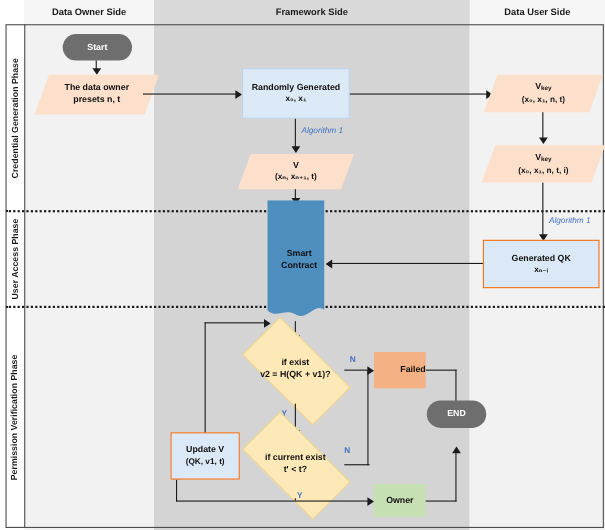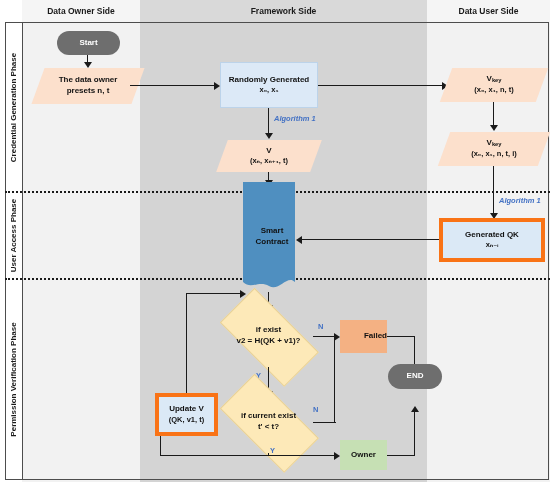--- a/index.html
+++ b/index.html
@@ -36,21 +36,21 @@
   .phase-lab span{transform:rotate(-90deg);white-space:nowrap;display:block;}
 
   
   .node{position:absolute;box-sizing:border-box;display:flex;flex-direction:column;
         align-items:center;justify-content:center;text-align:center;
         font-size:8px;font-weight:bold;color:#111111;line-height:1.35;}
   .node .l2{font-size:7.5px;font-weight:bold;}
 
   .terminator{background:#6e6e6e;border-radius:13px;color:#ffffff;font-size:8px;}
   .rect-blue{background:#dce9f7;border:1px solid #bcd3ea;}
-  .rect-bluelite{background:#dbe9f6;border:4px solid #f97316;}
+  .rect-bluelite{background:#dbe9f6;border:1px solid #f97316;}
   .rect-orange{background:#f4b183;align-items:flex-end;}
   .rect-green{background:#c6e0b4;}
 
   
   .para{background:transparent;border:none;}
   .para .skew{position:absolute;left:0;top:0;width:100%;height:100%;
               background:#fce0cc;transform:skewX(-20deg);z-index:0;}
   .para .txt{position:relative;z-index:1;display:flex;flex-direction:column;
              align-items:center;justify-content:center;width:100%;height:100%;}
 
@@ -73,21 +73,21 @@
   .lnh{height:1.4px;}
   .lnv{width:1.4px;}
   .arrow{position:absolute;width:0;height:0;}
   .ar-down{border-left:4px solid transparent;border-right:4px solid transparent;border-top:6px solid #1a1a1a;}
   .ar-up{border-left:4px solid transparent;border-right:4px solid transparent;border-bottom:6px solid #1a1a1a;}
   .ar-right{border-top:4px solid transparent;border-bottom:4px solid transparent;border-left:6px solid #1a1a1a;}
   .ar-left{border-top:4px solid transparent;border-bottom:4px solid transparent;border-right:6px solid #1a1a1a;}
 
   
   .elab{position:absolute;font-size:7.5px;font-weight:bold;color:#4472c4;white-space:nowrap;}
-  .alg{position:absolute;font-size:7.5px;font-weight:bold;color:#4472c4;font-style:italic;white-space:nowrap;}
+  .alg{position:absolute;font-size:7.5px;font-weight:normal;color:#4472c4;font-style:italic;white-space:nowrap;}
 
   sub{font-size:0.72em;vertical-align:-0.22em;}
 </style>
 </head>
 <body>
 
 <div id="canvas">
 
   <div class="lane lane-owner"></div>
   <div class="lane lane-fw"></div>

